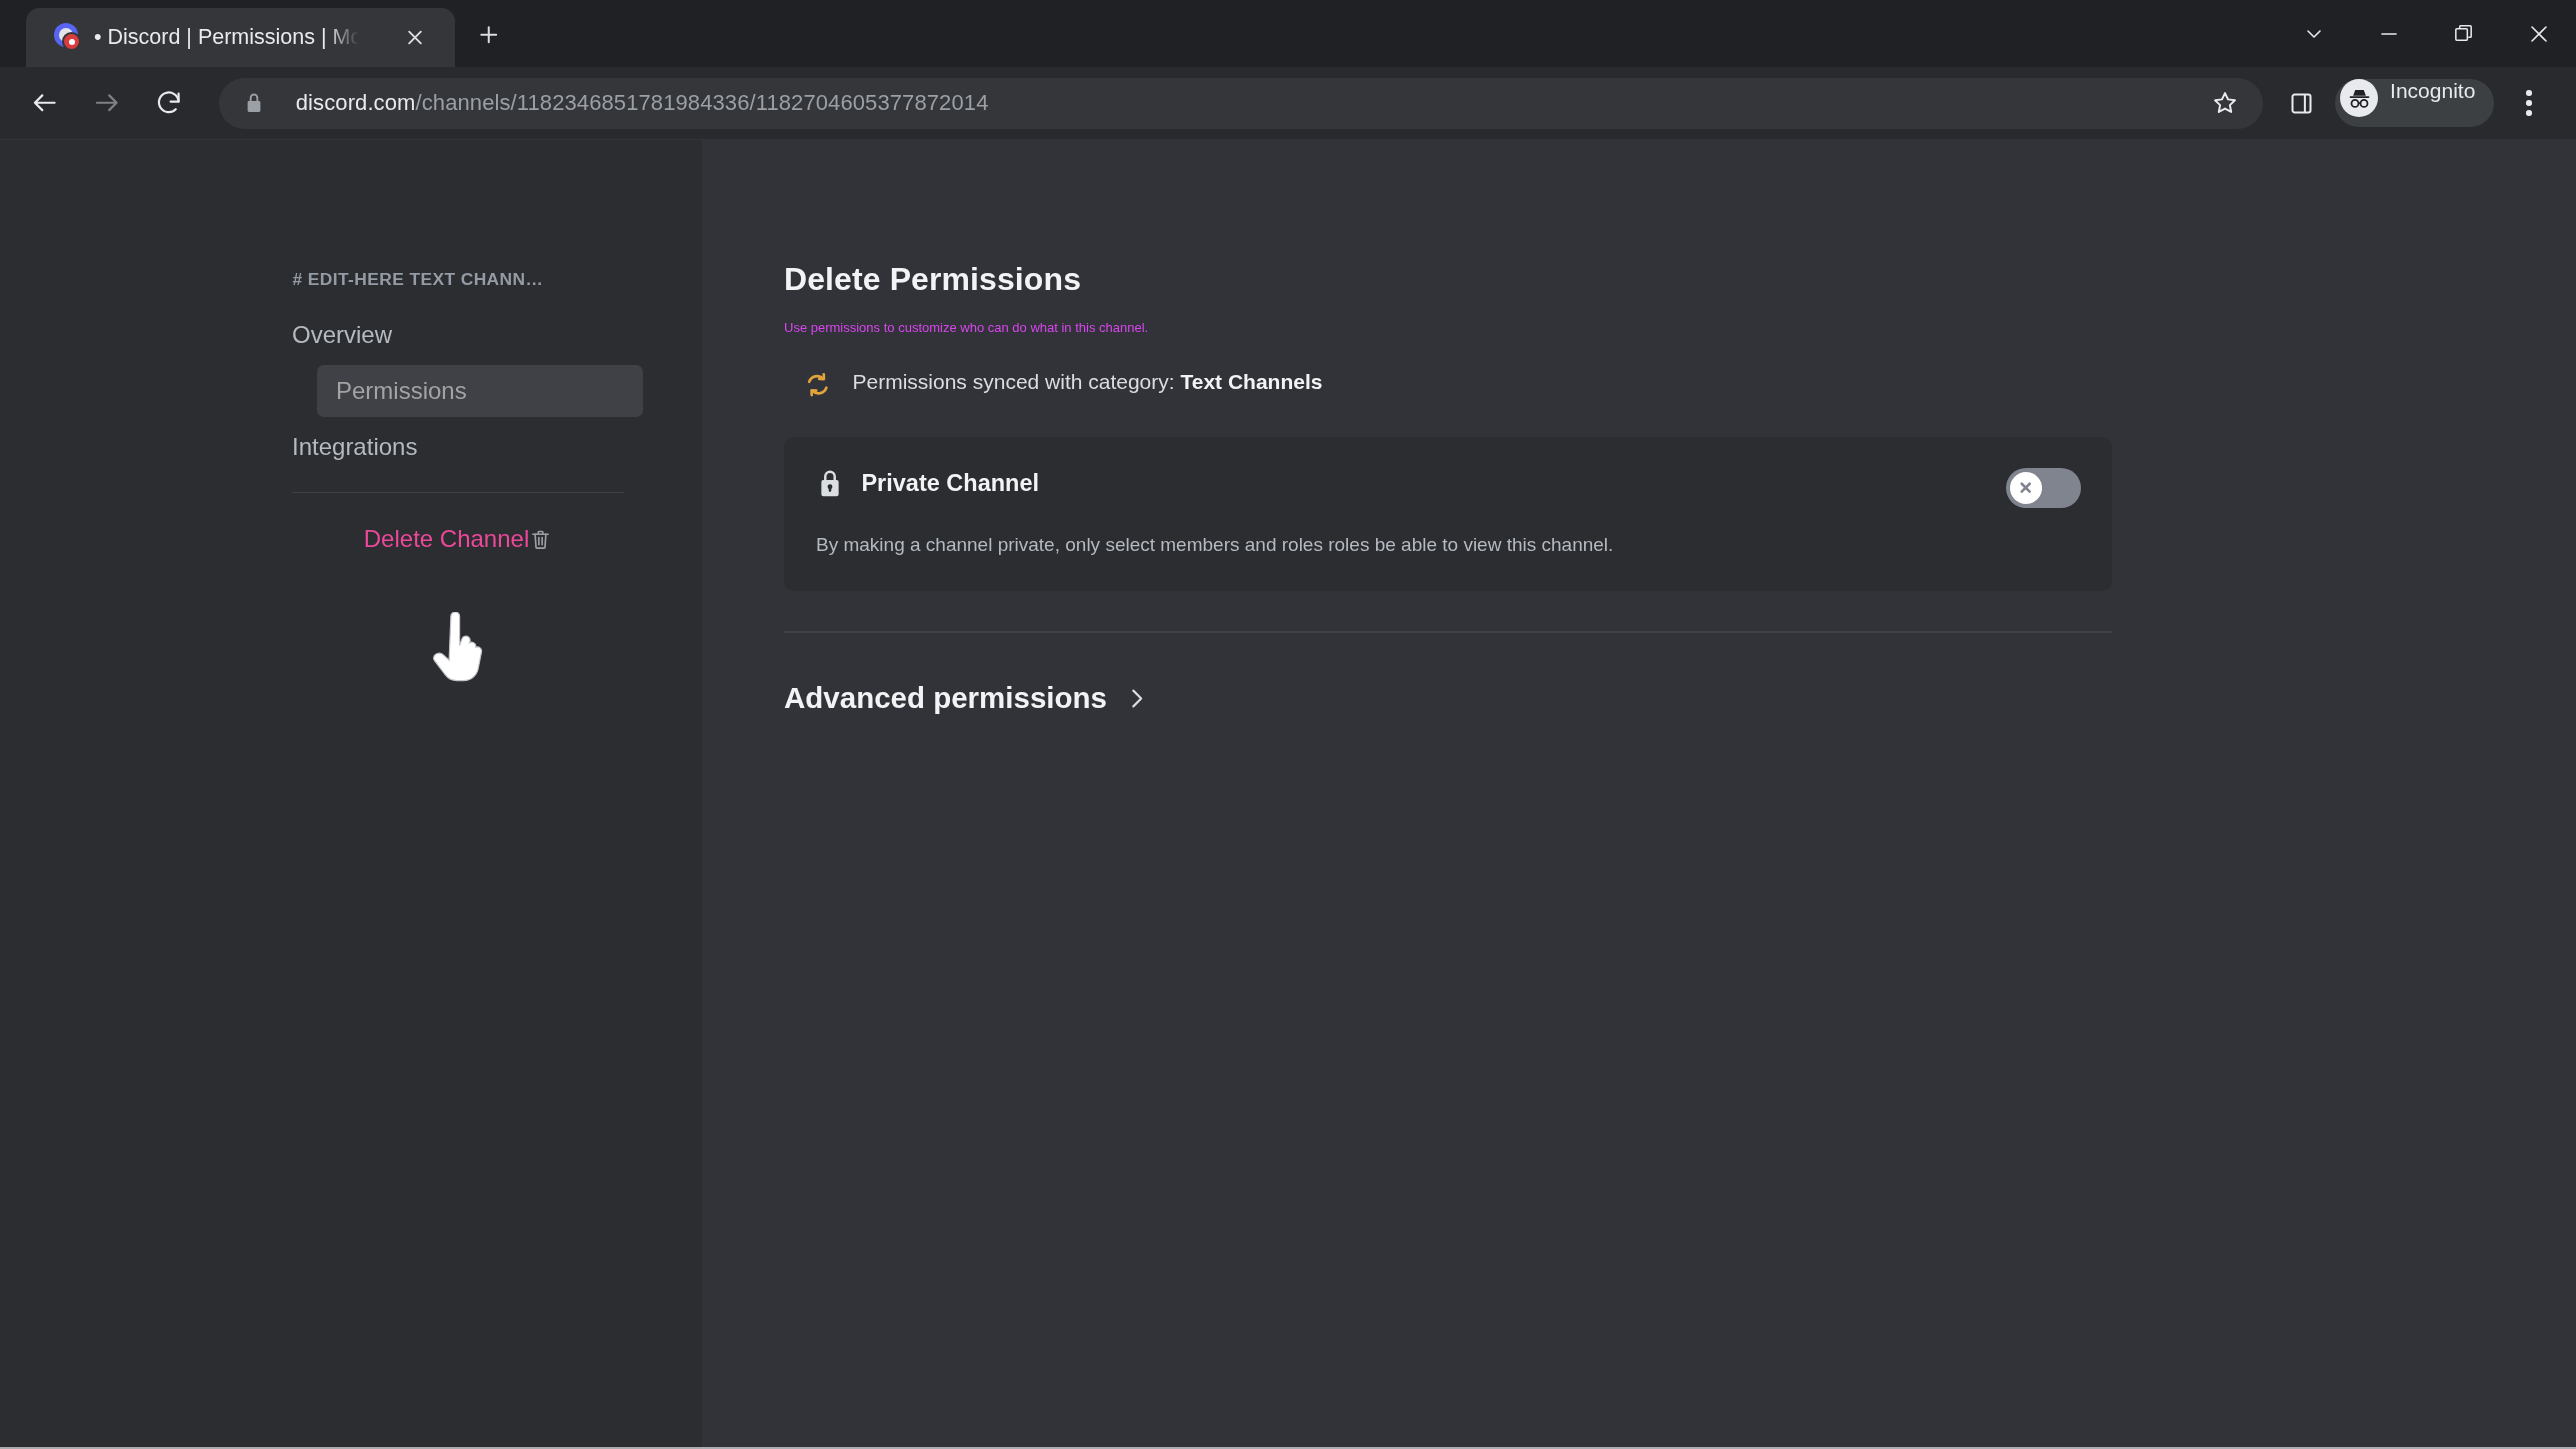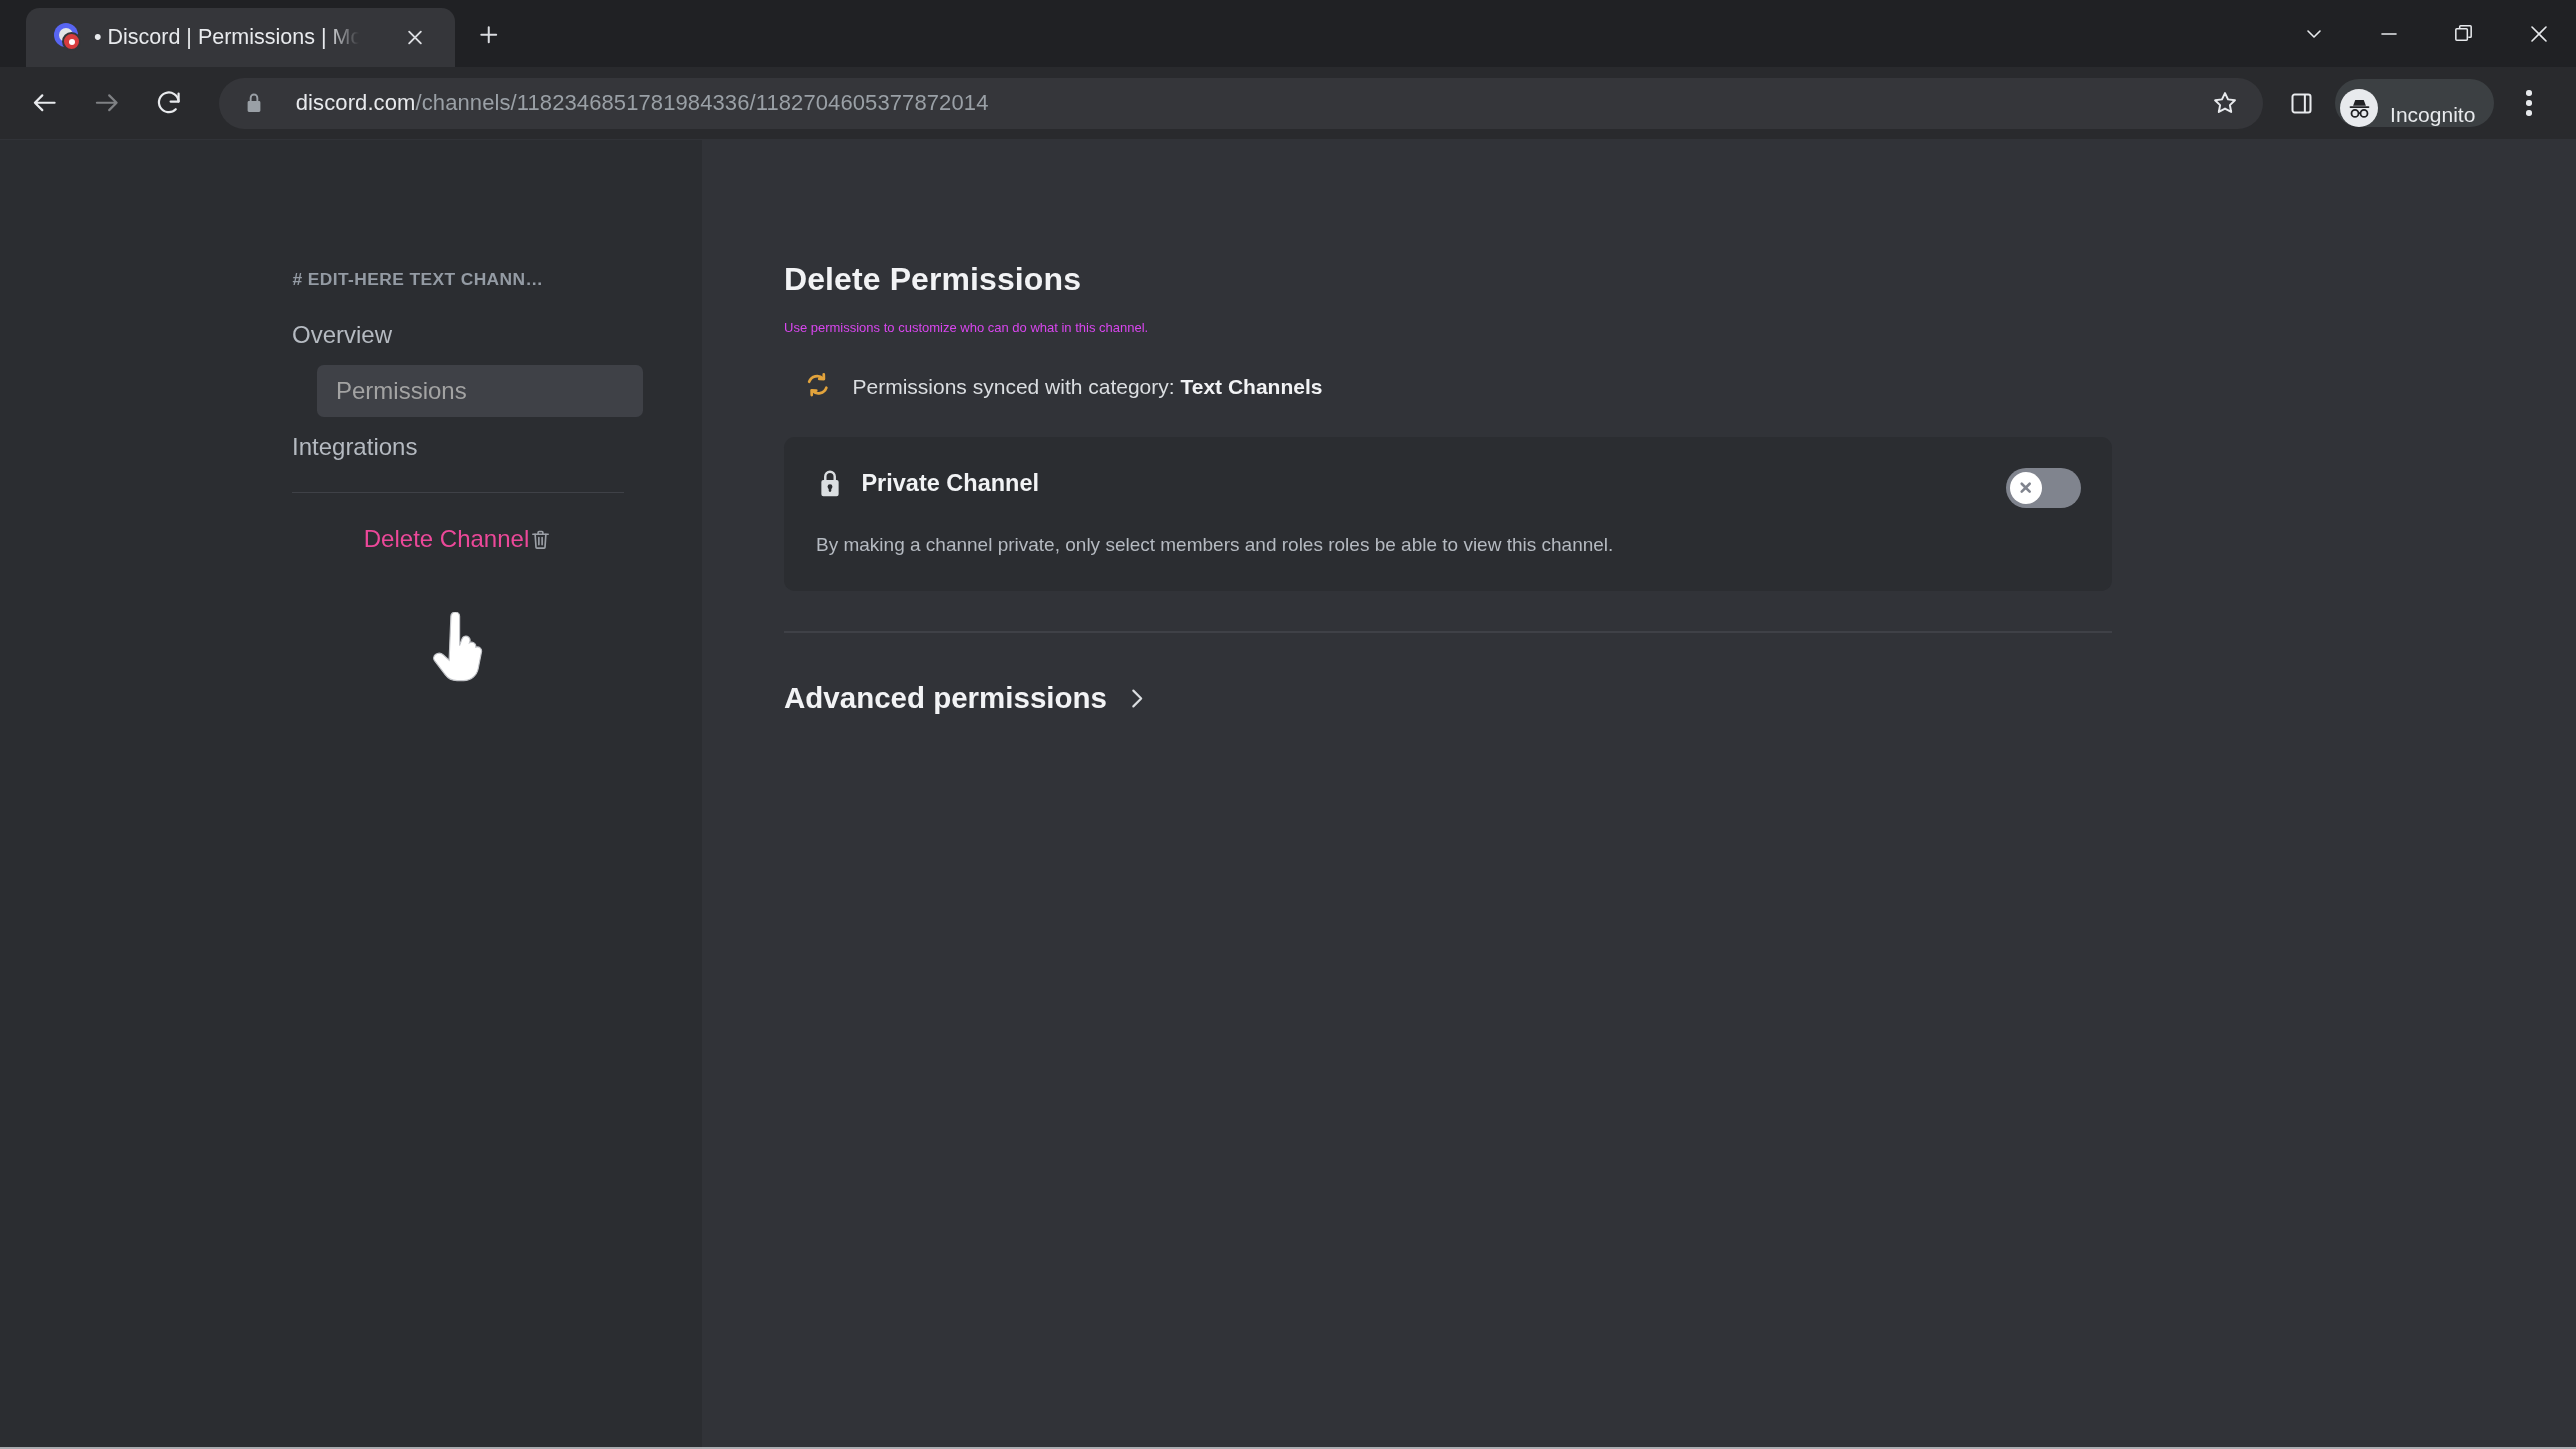--- a/index.html
+++ b/index.html
@@ -101,21 +101,21 @@
   .url b { color: #e8eaed; font-weight: 400; }
   .star-btn {
     position: absolute; right: 19px; width: 38px; height: 38px;
     display: flex; align-items: center; justify-content: center; color: #e8eaed;
   }
   .side-panel-btn {
     width: 48px; height: 48px; display: flex; align-items: center; justify-content: center;
     color: #e8eaed; margin-left: 5.4px;
   }
   .incognito-pill {
-    display: flex; align-items: flex-end; height: 48px;
+    display: flex; align-items: flex-start; height: 48px;
     background: #3c4043; border-radius: 27px; padding: 0 19px 0 5.4px;
     margin-left: 9.4px;
   }
   .incog-avatar {
     width: 38px; height: 38px; border-radius: 50%; background: #e8eaed;
     display: flex; align-items: center; justify-content: center; flex: 0 0 auto;
   }
   .incog-label { color: #e8eaed; font-size: 21px; margin-left: 12px; white-space: nowrap; }
   .menu-btn {
     width: 48px; height: 51px; margin-left: 10.7px;
@@ -163,21 +163,21 @@
     flex: 1; background: #313338; position: relative; padding-top: 121px;
   }
   .main-inner { margin-left: 82px; width: 1335px; }
   .main-title {
     font-size: 32px; font-weight: 700; color: #f2f3f5; letter-spacing: 0.1px;
   }
   .main-sub {
     margin-top: 21.5px; font-size: 13px; color: #d946ef;
   }
   .sync-row {
-    margin-top: 35px; display: flex; align-items: flex-end; padding-left: 19px;
+    margin-top: 35px; display: flex; align-items: flex-start; padding-left: 19px;
   }
   .sync-ico { width: 29.5px; height: 29.5px; flex: 0 0 auto; }
   .sync-text { margin-left: 20px; font-size: 21px; color: #dbdee1; }
   .sync-text b { color: #f2f3f5; font-weight: 700; }
 
   .card {
     margin-top: 38px; background: #2b2d31; border-radius: 10.7px;
     padding: 31px 32px 35px 32px; position: relative;
     width: 1328px;
   }

